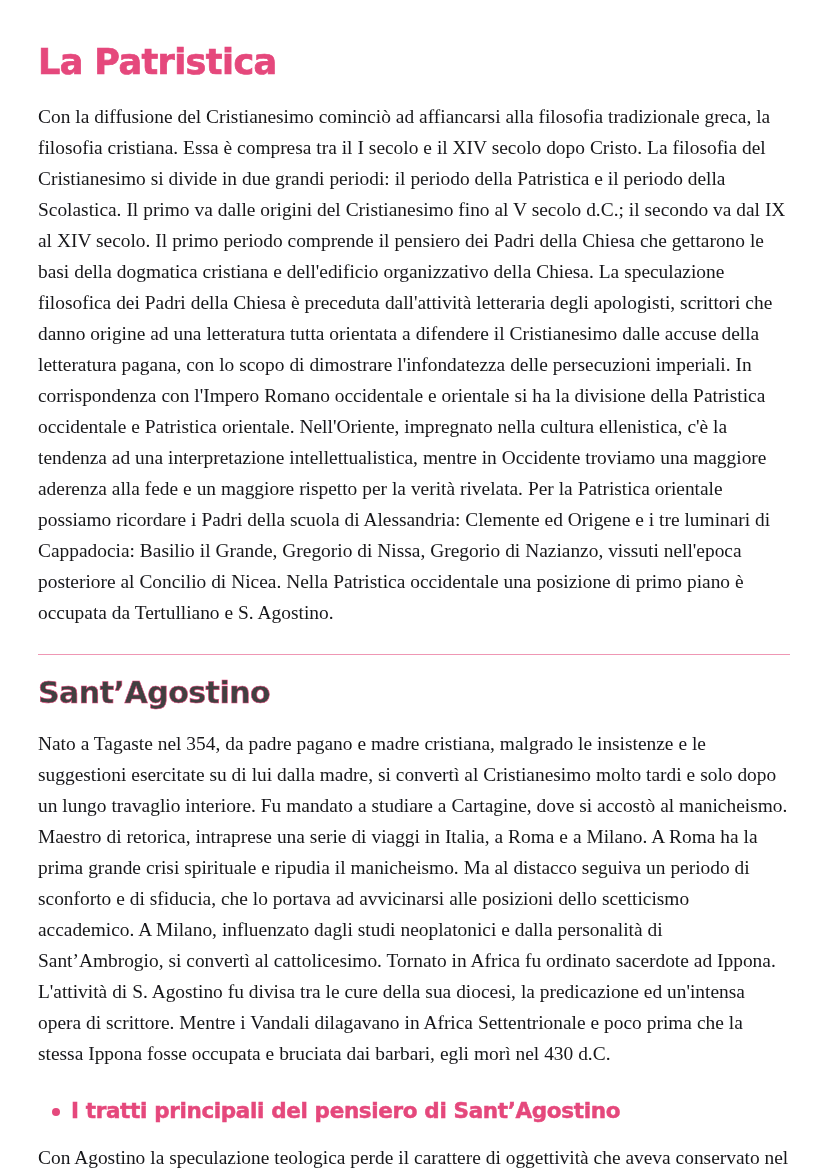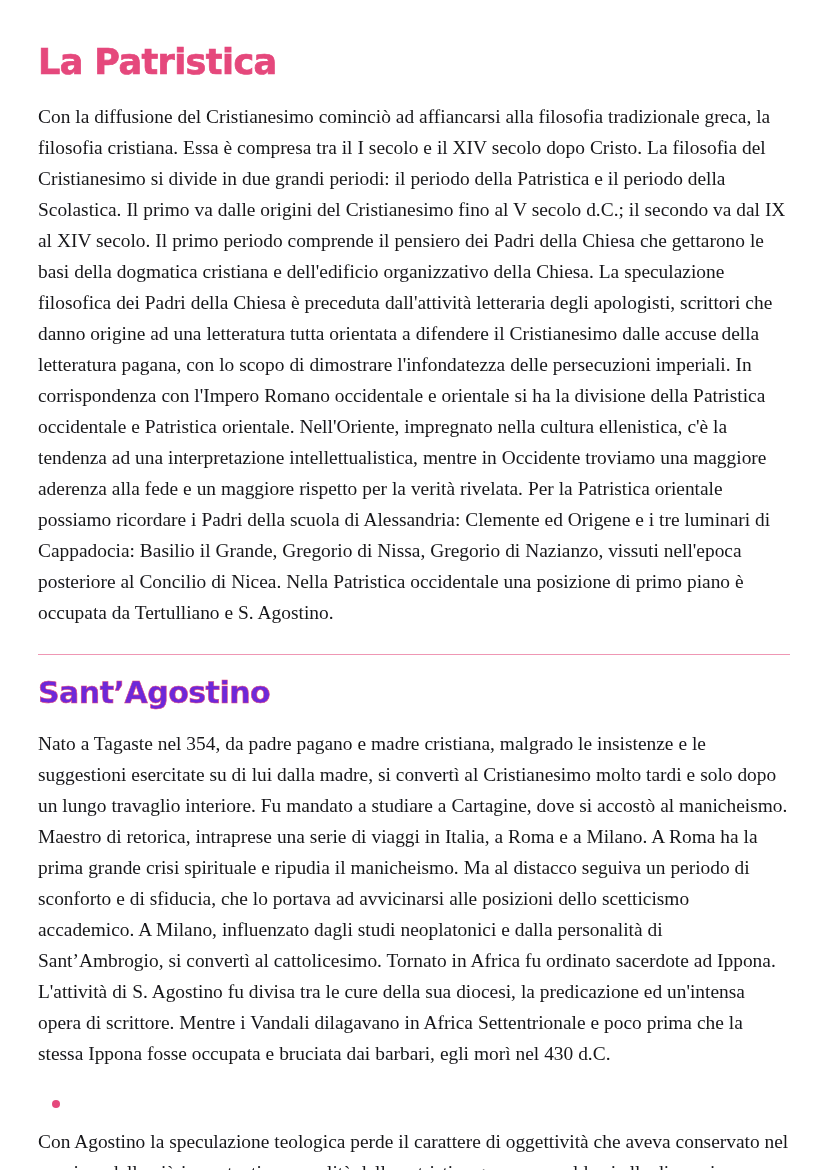--- a/index.html
+++ b/index.html
@@ -33,21 +33,21 @@
     font-size: 35px;
     font-weight: bold;
     letter-spacing: -0.6px;
     line-height: 1.05;
     margin: 6px 0 0 0;
     padding: 0;
     -webkit-text-stroke: 0.7px #e5487c;
   }
   .h2 {
     font-family: "DejaVu Sans", "Liberation Sans", sans-serif;
-    color: #6d28d9;
+    color: #404040;
     font-size: 30px;
     font-weight: bold;
     letter-spacing: -0.5px;
     line-height: 1.05;
     margin: 22px 0 0 0;
     padding: 0;
     -webkit-text-stroke: 0.6px #e5487c;
   }
   .h3-row {
     display: flex;
@@ -108,17 +108,18 @@
   <p class="para">Con la diffusione del Cristianesimo cominciò ad affiancarsi alla filosofia tradizionale greca, la filosofia cristiana. Essa è compresa tra il I secolo e il XIV secolo dopo Cristo. La filosofia del Cristianesimo si divide in due grandi periodi: il periodo della Patristica e il periodo della Scolastica. Il primo va dalle origini del Cristianesimo fino al V secolo d.C.; il secondo va dal IX al XIV secolo. Il primo periodo comprende il pensiero dei Padri della Chiesa che gettarono le basi della dogmatica cristiana e dell'edificio organizzativo della Chiesa. La speculazione filosofica dei Padri della Chiesa è preceduta dall'attività letteraria degli apologisti, scrittori che danno origine ad una letteratura tutta orientata a difendere il Cristianesimo dalle accuse della letteratura pagana, con lo scopo di dimostrare l'infondatezza delle persecuzioni imperiali. In corrispondenza con l'Impero Romano occidentale e orientale si ha la divisione della Patristica occidentale e Patristica orientale. Nell'Oriente, impregnato nella cultura ellenistica, c'è la tendenza ad una interpretazione intellettualistica, mentre in Occidente troviamo una maggiore aderenza alla fede e un maggiore rispetto per la verità rivelata. Per la Patristica orientale possiamo ricordare i Padri della scuola di Alessandria: Clemente ed Origene e i tre luminari di Cappadocia: Basilio il Grande, Gregorio di Nissa, Gregorio di Nazianzo, vissuti nell'epoca posteriore al Concilio di Nicea. Nella Patristica occidentale una posizione di primo piano è occupata da Tertulliano e S. Agostino.</p>
 
   <hr class="divider">
 
   <h2 class="h2">Sant’Agostino</h2>
 
   <p class="para">Nato a Tagaste nel 354, da padre pagano e madre cristiana, malgrado le insistenze e le suggestioni esercitate su di lui dalla madre, si convertì al Cristianesimo molto tardi e solo dopo un lungo travaglio interiore. Fu mandato a studiare a Cartagine, dove si accostò al manicheismo. Maestro di retorica, intraprese una serie di viaggi in Italia, a Roma e a Milano. A Roma ha la prima grande crisi spirituale e ripudia il manicheismo. Ma al distacco seguiva un periodo di sconforto e di sfiducia, che lo portava ad avvicinarsi alle posizioni dello scetticismo accademico. A Milano, influenzato dagli studi neoplatonici e dalla personalità di Sant’Ambrogio, si convertì al cattolicesimo. Tornato in Africa fu ordinato sacerdote ad Ippona. L'attività di S. Agostino fu divisa tra le cure della sua diocesi, la predicazione ed un'intensa opera di scrittore. Mentre i Vandali dilagavano in Africa Settentrionale e poco prima che la stessa Ippona fosse occupata e bruciata dai barbari, egli morì nel 430 d.C.</p>
 
   <div class="h3-row">
     <span class="h3-bullet"></span>
+    <h3 class="h3">I tratti principali del pensiero di Sant’Agostino</h3>
   </div>
 
   <p class="para para--tight">Con Agostino la speculazione teologica perde il carattere di oggettività che aveva conservato nel pensiero delle più importanti personalità della patristica greca, per saldarsi alla dimensione soggettiva dell'uomo. Il problema teologico in Agostino è il problema dell'uomo, della sua dispersione e della sua inquietudine, della sua crisi e della sua redenzione, della sua ragione e della sua opera di vescovo. Il centro della sua speculazione coincide con l' esplicitazione della sua</p>
 
 </div>
 
 </body></html>

